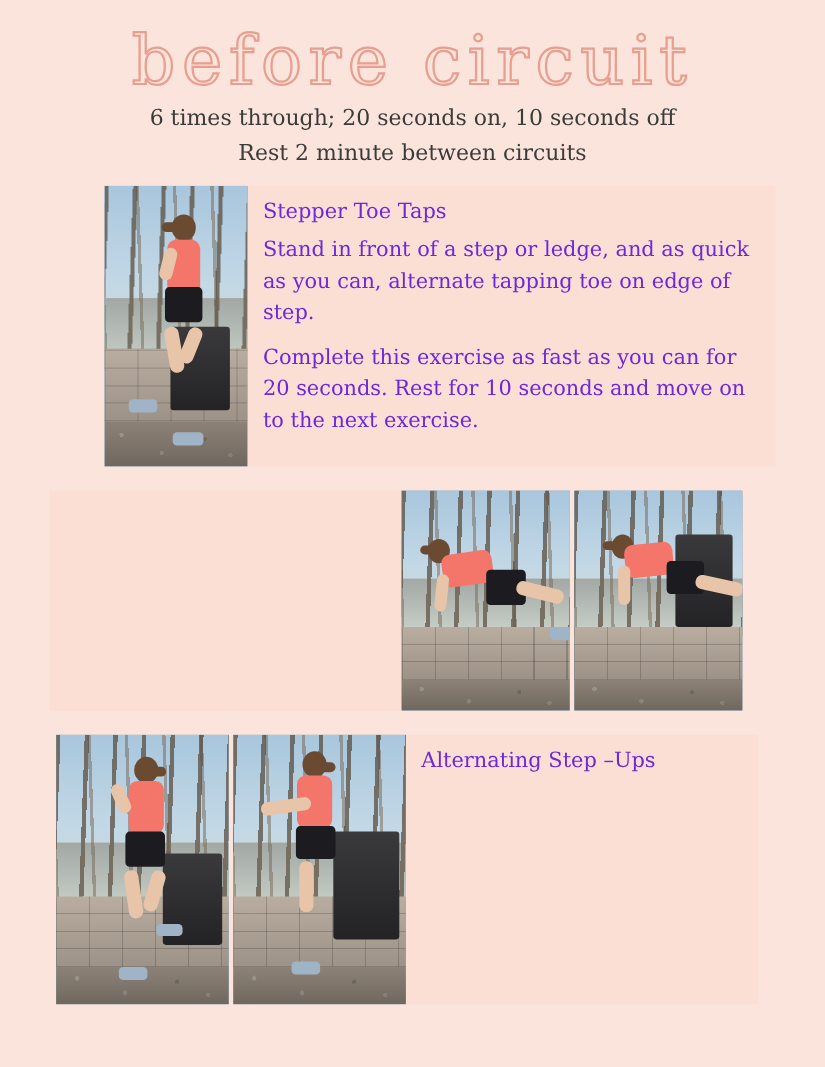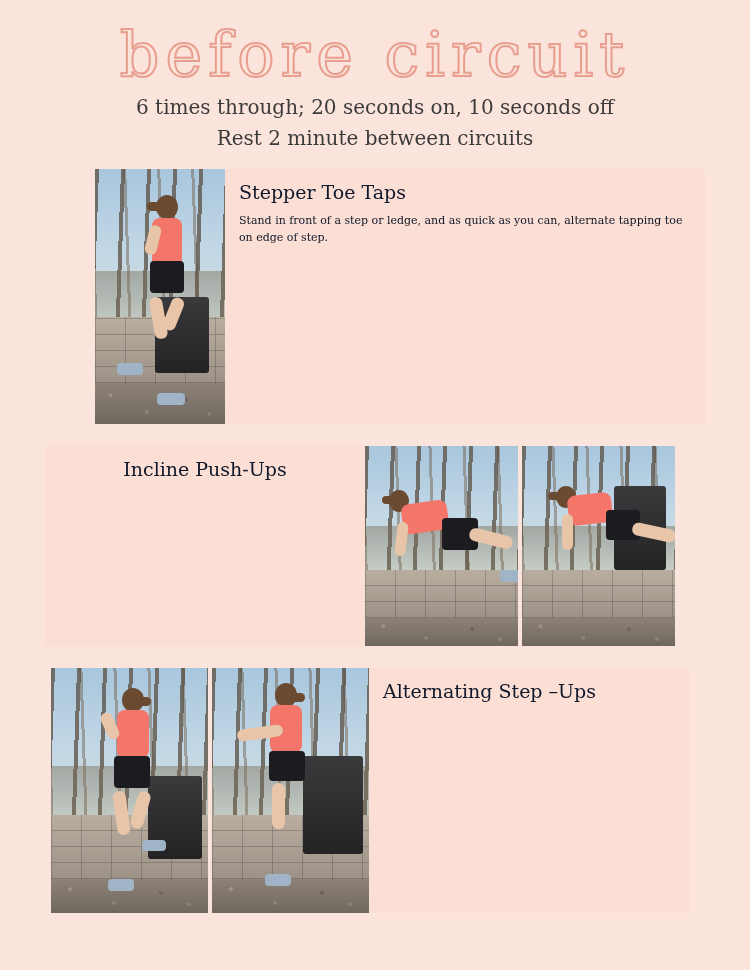--- a/index.html
+++ b/index.html
@@ -52,29 +52,29 @@
   .photo-group {
     display: flex;
     flex: 0 0 auto;
   }
 
   .text-block {
     background: #fbded4;
     padding: 10px 14px 10px 14px;
     box-sizing: border-box;
     font-family: "DejaVu Serif", serif;
-    color: #0f172a;
+    color: #6d28d9;
   }
   .ex-title {
     font-size: 19px;
     margin: 2px 0 10px 0;
     font-weight: 400;
   }
   .ex-body {
-    font-size: 11px;
+    font-size: 19px;
     line-height: 1.5;
     margin: 0 0 12px 0;
     font-weight: 400;
   }
   .ex-body:last-child { margin-bottom: 0; }
 
   .s1 .text-block { width: 480px; }
   .s2 .text-block { width: 320px; text-align: center; }
   .s3 .text-block { width: 320px; }
 
@@ -158,26 +158,26 @@
       <div class="fig shorts" style="left:42%;top:36%;width:34px;height:32px;border-radius:4px;"></div>
       <div class="fig skin" style="left:44%;top:50%;width:13px;height:42px;border-radius:6px;transform:rotate(-10deg);"></div>
       <div class="fig skin" style="left:55%;top:50%;width:13px;height:34px;border-radius:6px;transform:rotate(22deg);"></div>
       <div class="fig shoe" style="left:17%;top:76%;width:26px;height:12px;"></div>
       <div class="fig shoe" style="left:48%;top:88%;width:28px;height:12px;"></div>
     </div>
   </div>
   <div class="text-block">
     <div class="ex-title">Stepper Toe Taps</div>
     <p class="ex-body">Stand in front of a step or ledge, and as quick as you can, alternate tapping toe on edge of step.</p>
+    <p class="ex-body">Complete this exercise as fast as you can for 20 seconds. Rest for 10 seconds and move on to the next exercise.</p>
   </div>
 </div>
 
 <div class="section s2">
   <div class="text-block">
-    <div class="ex-title">Incline Push-Ups</div>
   </div>
   <div class="photo-group">
     <div class="photo" style="width:153px;height:200px;">
       <div class="sky"></div>
       <div class="trees"></div>
       <div class="treeline"></div>
       <div class="wall" style="top:62%;bottom:14%;"></div>
       <div class="ground" style="height:14%;"></div>
       <div class="gravel" style="height:14%;"></div>
       <div class="fig hair round" style="left:16%;top:22%;width:20px;height:22px;"></div>

